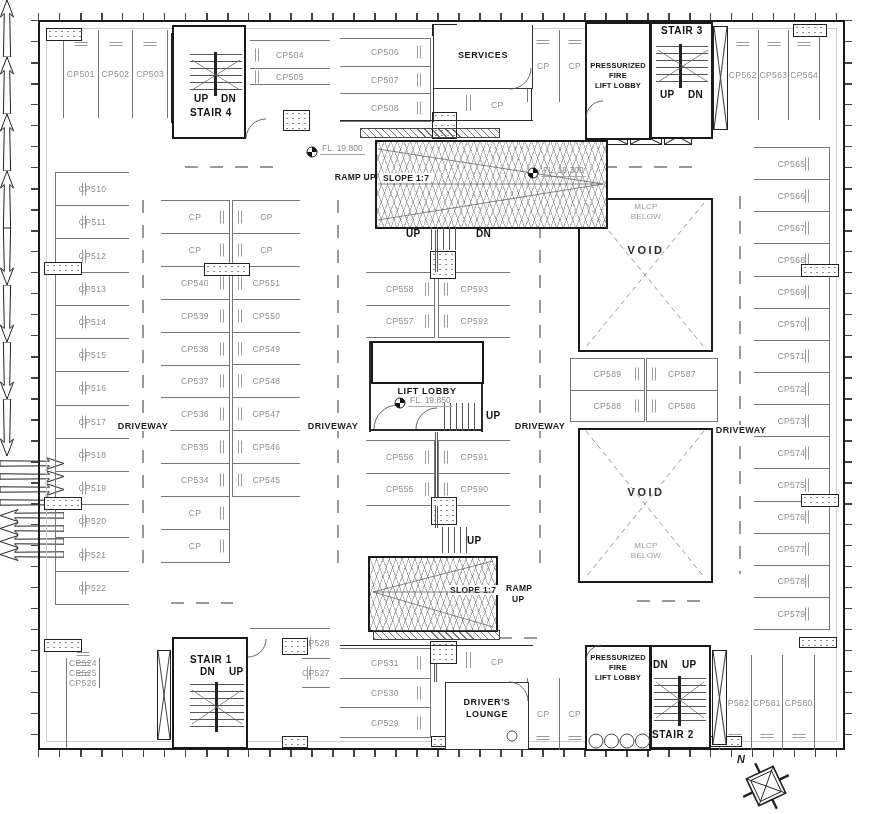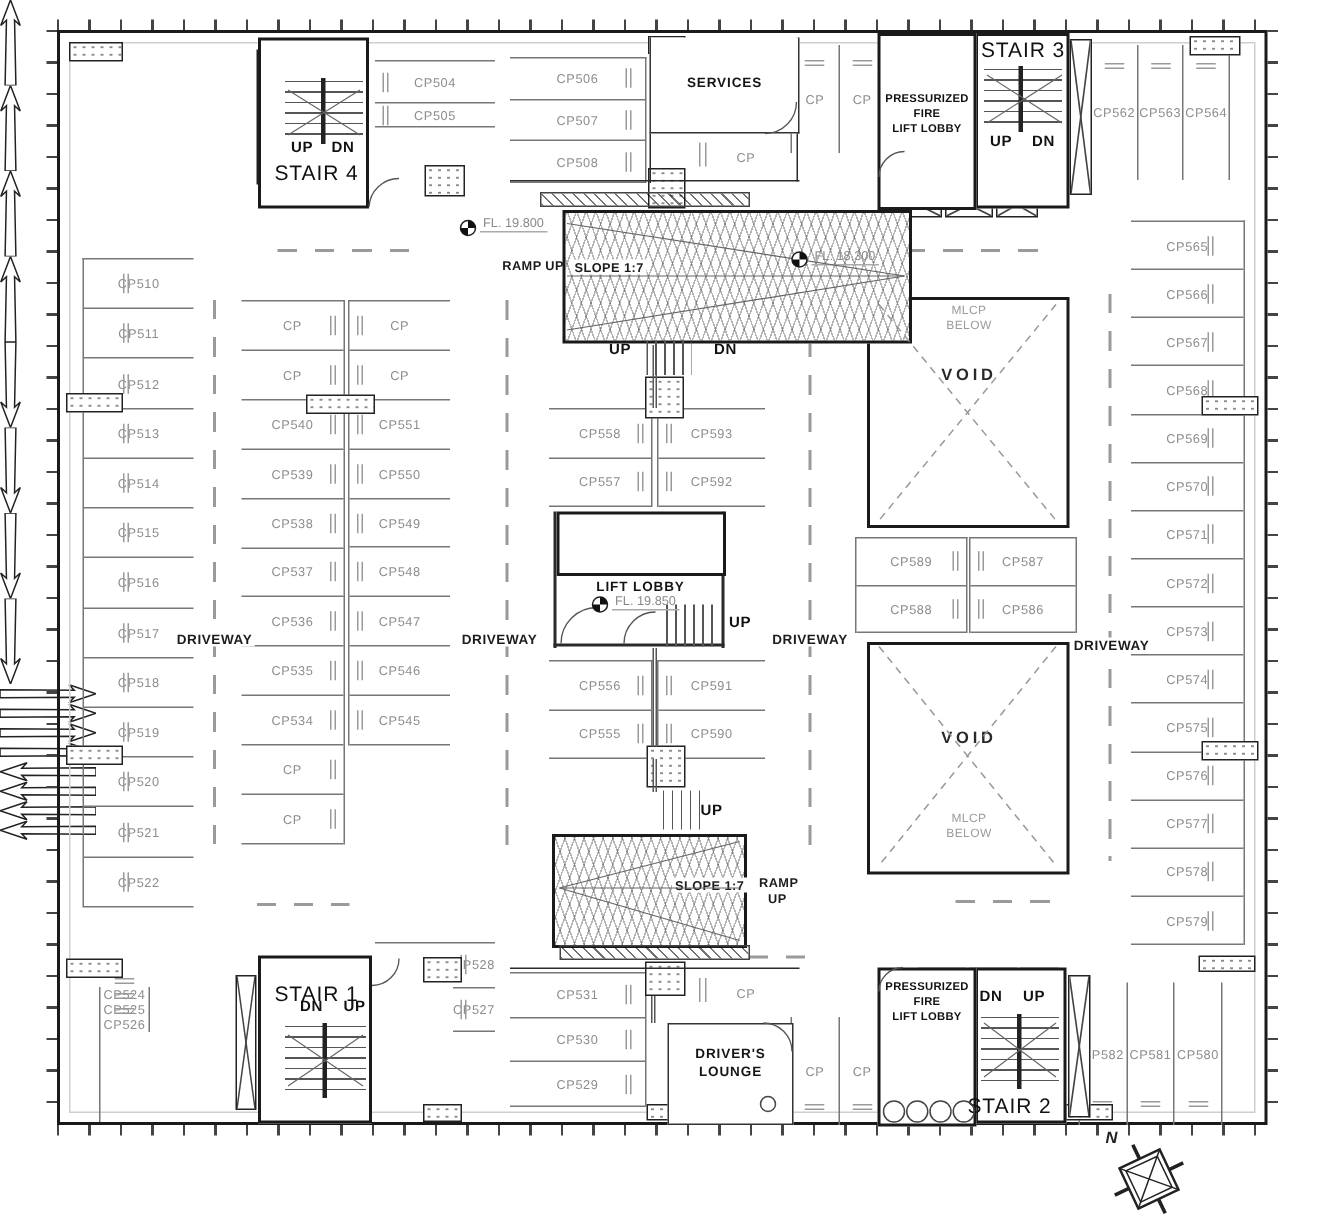--- a/index.html
+++ b/index.html
@@ -28,21 +28,21 @@
   .dashh{position:absolute;height:2px;background-image:repeating-linear-gradient(90deg,#9a9a9a 0 13px,transparent 13px 25px)}
   .hatch{background-image:repeating-linear-gradient(70deg,rgba(45,45,45,.35) 0 1px,transparent 1px 6px),
                           repeating-linear-gradient(110deg,rgba(45,45,45,.35) 0 1px,transparent 1px 6px)}
   .hstrip{position:absolute;border:1px solid #444;box-sizing:border-box;
           background-image:repeating-linear-gradient(45deg,rgba(0,0,0,.55) 0 1px,transparent 1px 5px)}
   .treadsh{position:absolute;background-image:repeating-linear-gradient(180deg,#555 0 1px,transparent 1px 7px)}
   .treadsv{position:absolute;background-image:repeating-linear-gradient(90deg,#555 0 1px,transparent 1px 6px)}
   .rail{position:absolute;background:#222}
   .spine{position:absolute;width:3px;border-left:1px solid #555;border-right:1px solid #555;box-sizing:border-box}
   .roomlbl{position:absolute;font-size:9px;letter-spacing:.6px;color:#151515;white-space:nowrap;transform:translateX(-50%);font-weight:600}
-  .stairlbl{position:absolute;font-size:14px;letter-spacing:.6px;color:#111;white-space:nowrap;transform:translateX(-50%);font-weight:400}
+  .stairlbl{position:absolute;font-size:10px;letter-spacing:.6px;color:#111;white-space:nowrap;transform:translateX(-50%);font-weight:700}
   .updn{position:absolute;font-size:10px;font-weight:bold;color:#111;letter-spacing:.4px;white-space:nowrap}
   .firetxt{position:absolute;font-size:7.5px;letter-spacing:.2px;color:#111;transform:translateX(-50%);white-space:nowrap;font-weight:600}
   .level{position:absolute;font-size:8.5px;color:#8a8a8a;border-bottom:1px solid #aaa;padding:0 2px 1px;white-space:nowrap}
   .driveway{position:absolute;font-size:9px;font-weight:bold;letter-spacing:.4px;color:#1c1c1c;background:#fff;padding:0 2px;transform:translateX(-50%);white-space:nowrap}
   .void{position:absolute;font-size:11px;letter-spacing:2.5px;color:#2a2a2a;transform:translate(-50%,-50%);font-weight:600}
   .mlcp{position:absolute;font-size:8px;color:#9b9b9b;text-align:center;transform:translateX(-50%);line-height:10px;letter-spacing:.3px}
   .chip{position:absolute;font-size:8.5px;color:#1c1c1c;background:#fff;padding:0 2px;letter-spacing:.3px;white-space:nowrap;font-weight:600}
   .cplone{position:absolute;font-size:8.5px;color:#8d8d8d;letter-spacing:.4px}
   .title{position:absolute;font-size:17px;font-weight:bold;letter-spacing:.6px;color:#000;border-bottom:2px solid #000;padding-bottom:3px;white-space:nowrap}
   .north-n{position:absolute;font-size:11px;color:#222;font-weight:600}
@@ -360,20 +360,34 @@
           <span class="cp">CP531</span>
           <i class="tickv" style="right: 9px;"></i>
         </div>
         <div class="stall" style="height: 30px; border-bottom: 1px solid rgb(119, 119, 119);">
           <span class="cp">CP530</span>
           <i class="tickv" style="right: 9px;"></i>
         </div>
         <div class="stall" style="height: 30px; border-bottom: 1px solid rgb(119, 119, 119);">
           <span class="cp">CP529</span>
           <i class="tickv" style="right: 9px;"></i>
+        </div>
+      </div>
+      <div class="sgroup" style="left: 63px; top: 30px; width: 105px; height: 88px; flex-direction: row; border-top: none; border-left: 1px solid rgb(119, 119, 119); border-right: none;">
+        <div class="stall" style="width: 35px; border-right: 1px solid rgb(119, 119, 119);">
+          <span class="cp">CP501</span>
+          <i class="tickh" style="top: 12px;"></i>
+        </div>
+        <div class="stall" style="width: 35px; border-right: 1px solid rgb(119, 119, 119);">
+          <span class="cp">CP502</span>
+          <i class="tickh" style="top: 12px;"></i>
+        </div>
+        <div class="stall" style="width: 35px; border-right: 1px solid rgb(119, 119, 119);">
+          <span class="cp">CP503</span>
+          <i class="tickh" style="top: 12px;"></i>
         </div>
       </div>
       <div class="sgroup" style="left: 727px; top: 30px; width: 93px; height: 90px; flex-direction: row; border-top: none; border-left: 1px solid rgb(119, 119, 119); border-right: none;">
         <div class="stall" style="width: 31px; border-right: 1px solid rgb(119, 119, 119);">
           <span class="cp">CP562</span>
           <i class="tickh" style="top: 12px;"></i>
         </div>
         <div class="stall" style="width: 31px; border-right: 1px solid rgb(119, 119, 119);">
           <span class="cp">CP563</span>
           <i class="tickh" style="top: 12px;"></i>

